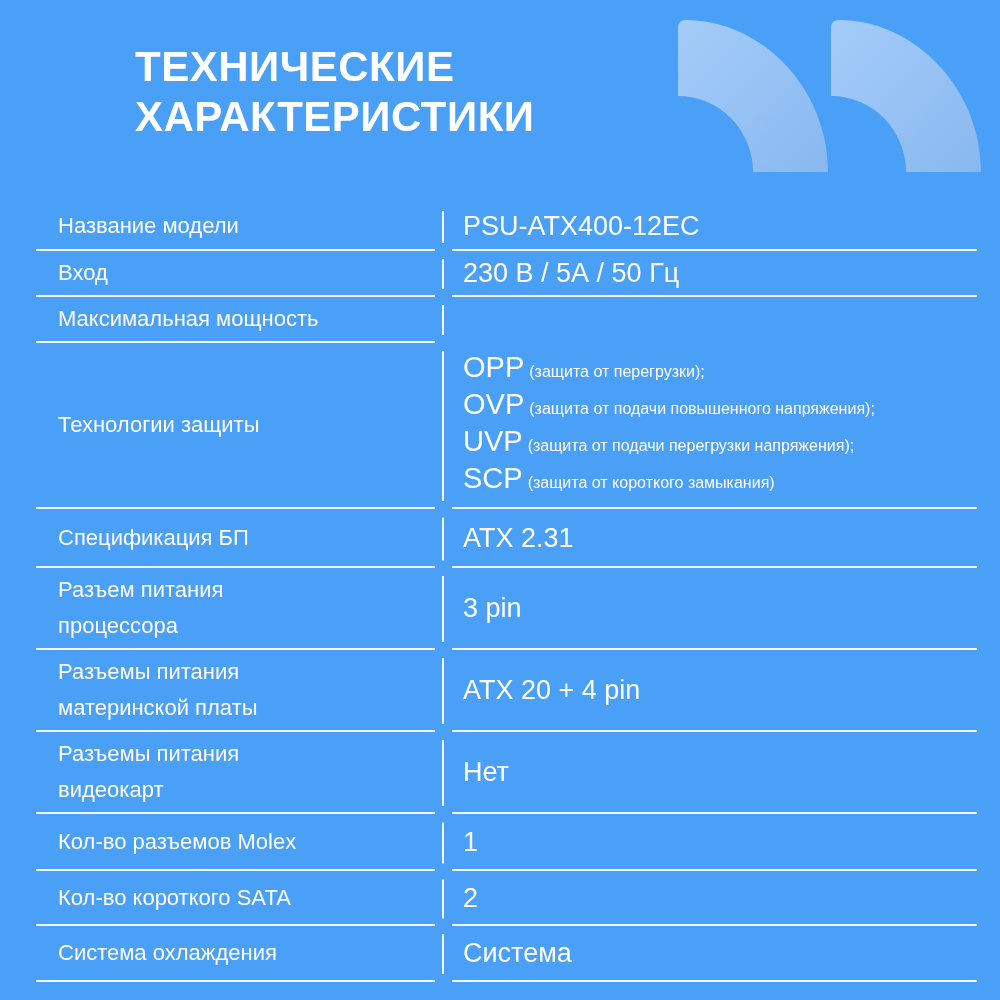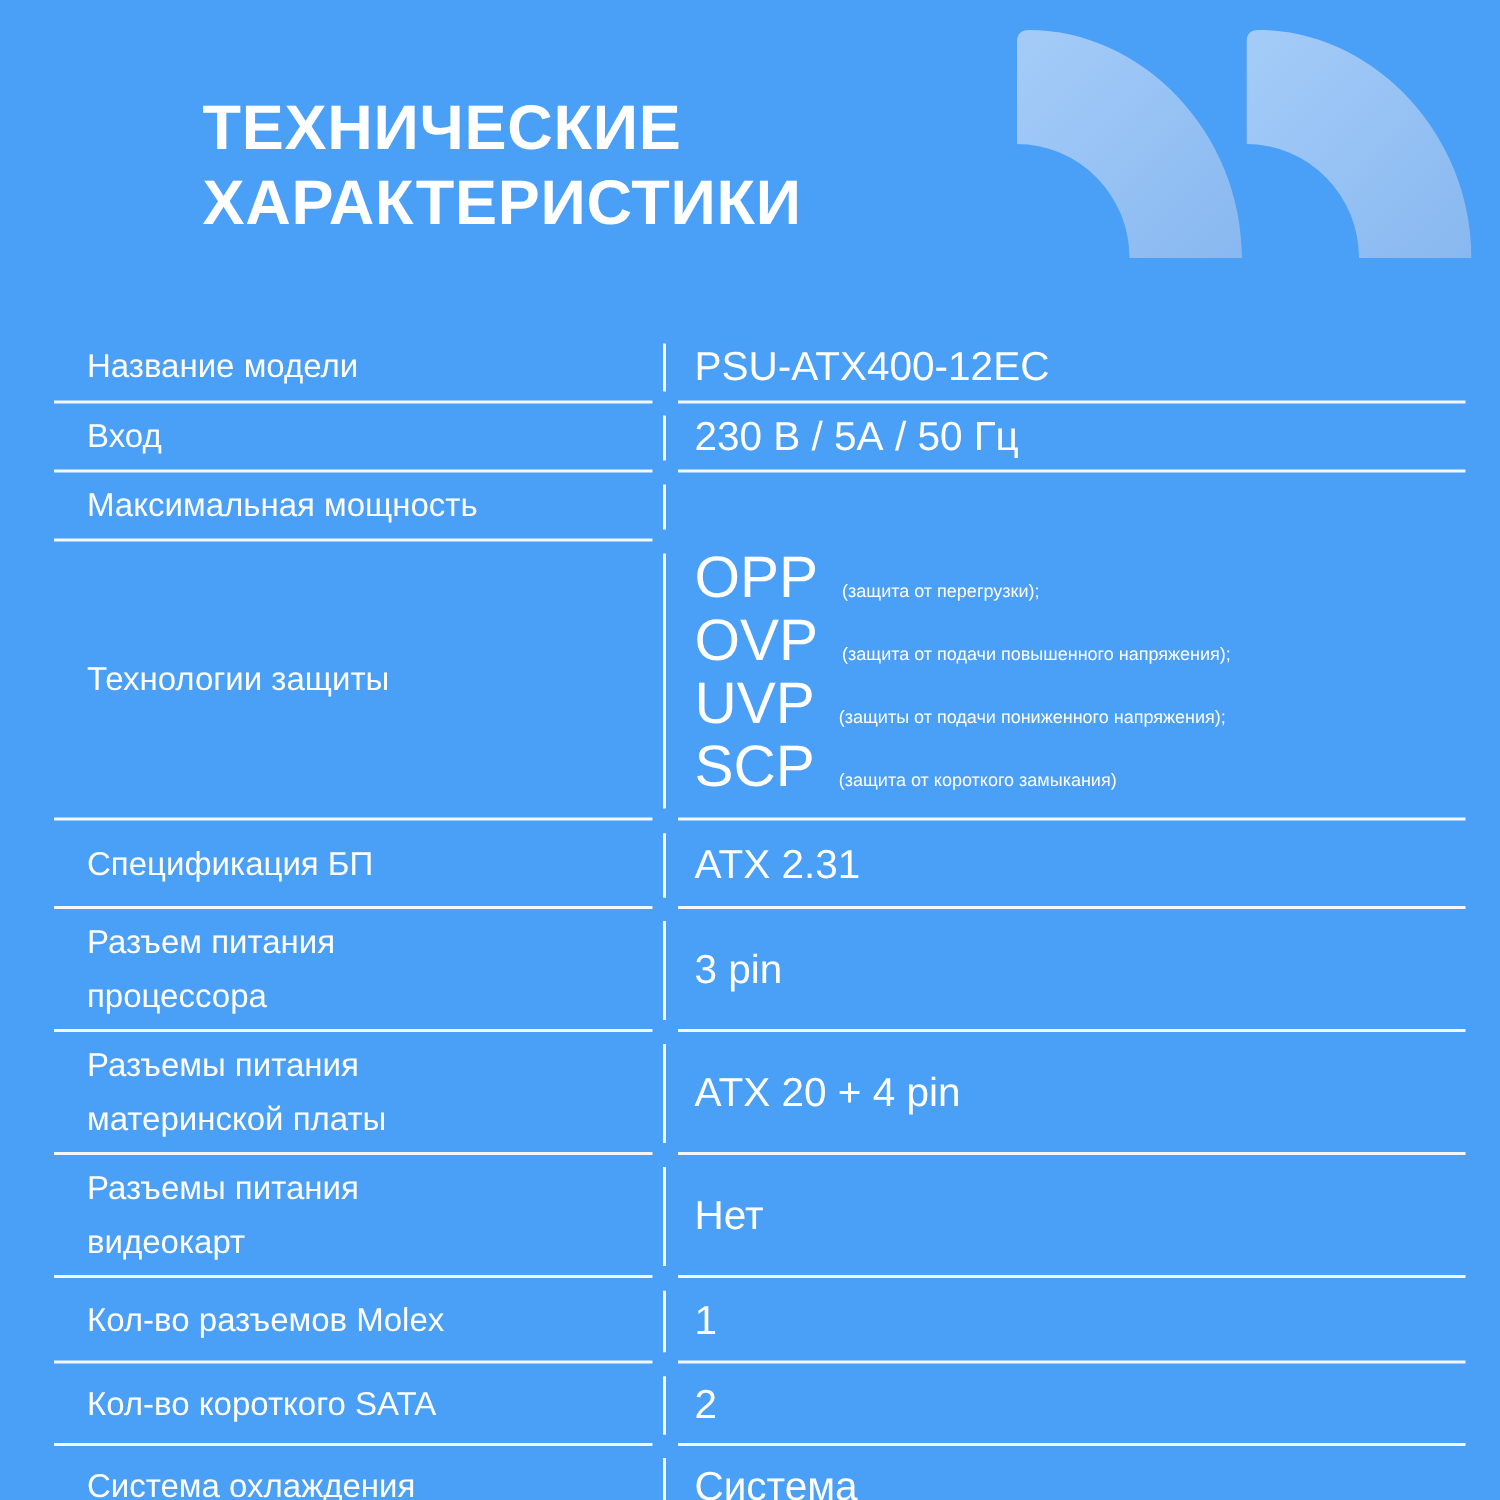--- a/index.html
+++ b/index.html
@@ -4,21 +4,21 @@
 <style>
   html,body{margin:0;padding:0;}
   body{
     width:1000px;height:1000px;overflow:hidden;
     background:#4A9FF7;
     font-family:"Liberation Sans","DejaVu Sans",sans-serif;
     color:#FFFFFF;
     position:relative;
   }
   .title{
-    margin:60px 0 0 135px;
+    margin:42px 0 0 135px;
     font-size:42px;
     font-weight:700;
     line-height:50px;
     letter-spacing:0.5px;
     color:#FFFFFF;
   }
   .quotes{
     position:absolute;top:20px;left:678px;
     display:flex;gap:3px;
   }
@@ -64,25 +64,25 @@
     flex-direction:column;
     align-items:flex-start;
     justify-content:center;
     padding:8px 4px 8px 11px;
   }
   .prot-line{
     line-height:33px;
     white-space:nowrap;
   }
   .prot-acronym{
-    font-size:39px;
+    font-size:29px;
   }
   .prot-desc{
-    font-size:12px;
-    margin-left:16px;
+    font-size:16px;
+    margin-left:5px;
   }
   
   .row:nth-child(1){min-height:48px}
   .row:nth-child(2){min-height:45px}
   .row:nth-child(3){min-height:45px}
   .row:nth-child(4){min-height:148px}
   .row:nth-child(5){min-height:59px}
   .row:nth-child(6){min-height:76px}
   .row:nth-child(7){min-height:78px}
   .row:nth-child(8){min-height:80px}
@@ -147,21 +147,21 @@
     <div class="row">
       <div class="cell label-cell">
         <span>Технологии защиты</span>
       </div>
       <div class="cell gap-cell">
         <div class="vline"></div>
       </div>
       <div class="cell value-cell prot">
         <div class="prot-line"><span class="prot-acronym">OPP</span><span class="prot-desc">(защита от перегрузки);</span></div>
         <div class="prot-line"><span class="prot-acronym">OVP</span><span class="prot-desc">(защита от подачи повышенного напряжения);</span></div>
-        <div class="prot-line"><span class="prot-acronym">UVP</span><span class="prot-desc">(защиты от подачи пониженного напряжения);</span></div>
+        <div class="prot-line"><span class="prot-acronym">UVP</span><span class="prot-desc">(защита от подачи перегрузки напряжения);</span></div>
         <div class="prot-line"><span class="prot-acronym">SCP</span><span class="prot-desc">(защита от короткого замыкания)</span></div>
       </div>
     </div>
     <div class="row">
       <div class="cell label-cell">
         <span>Спецификация БП</span>
       </div>
       <div class="cell gap-cell">
         <div class="vline"></div>
       </div>

